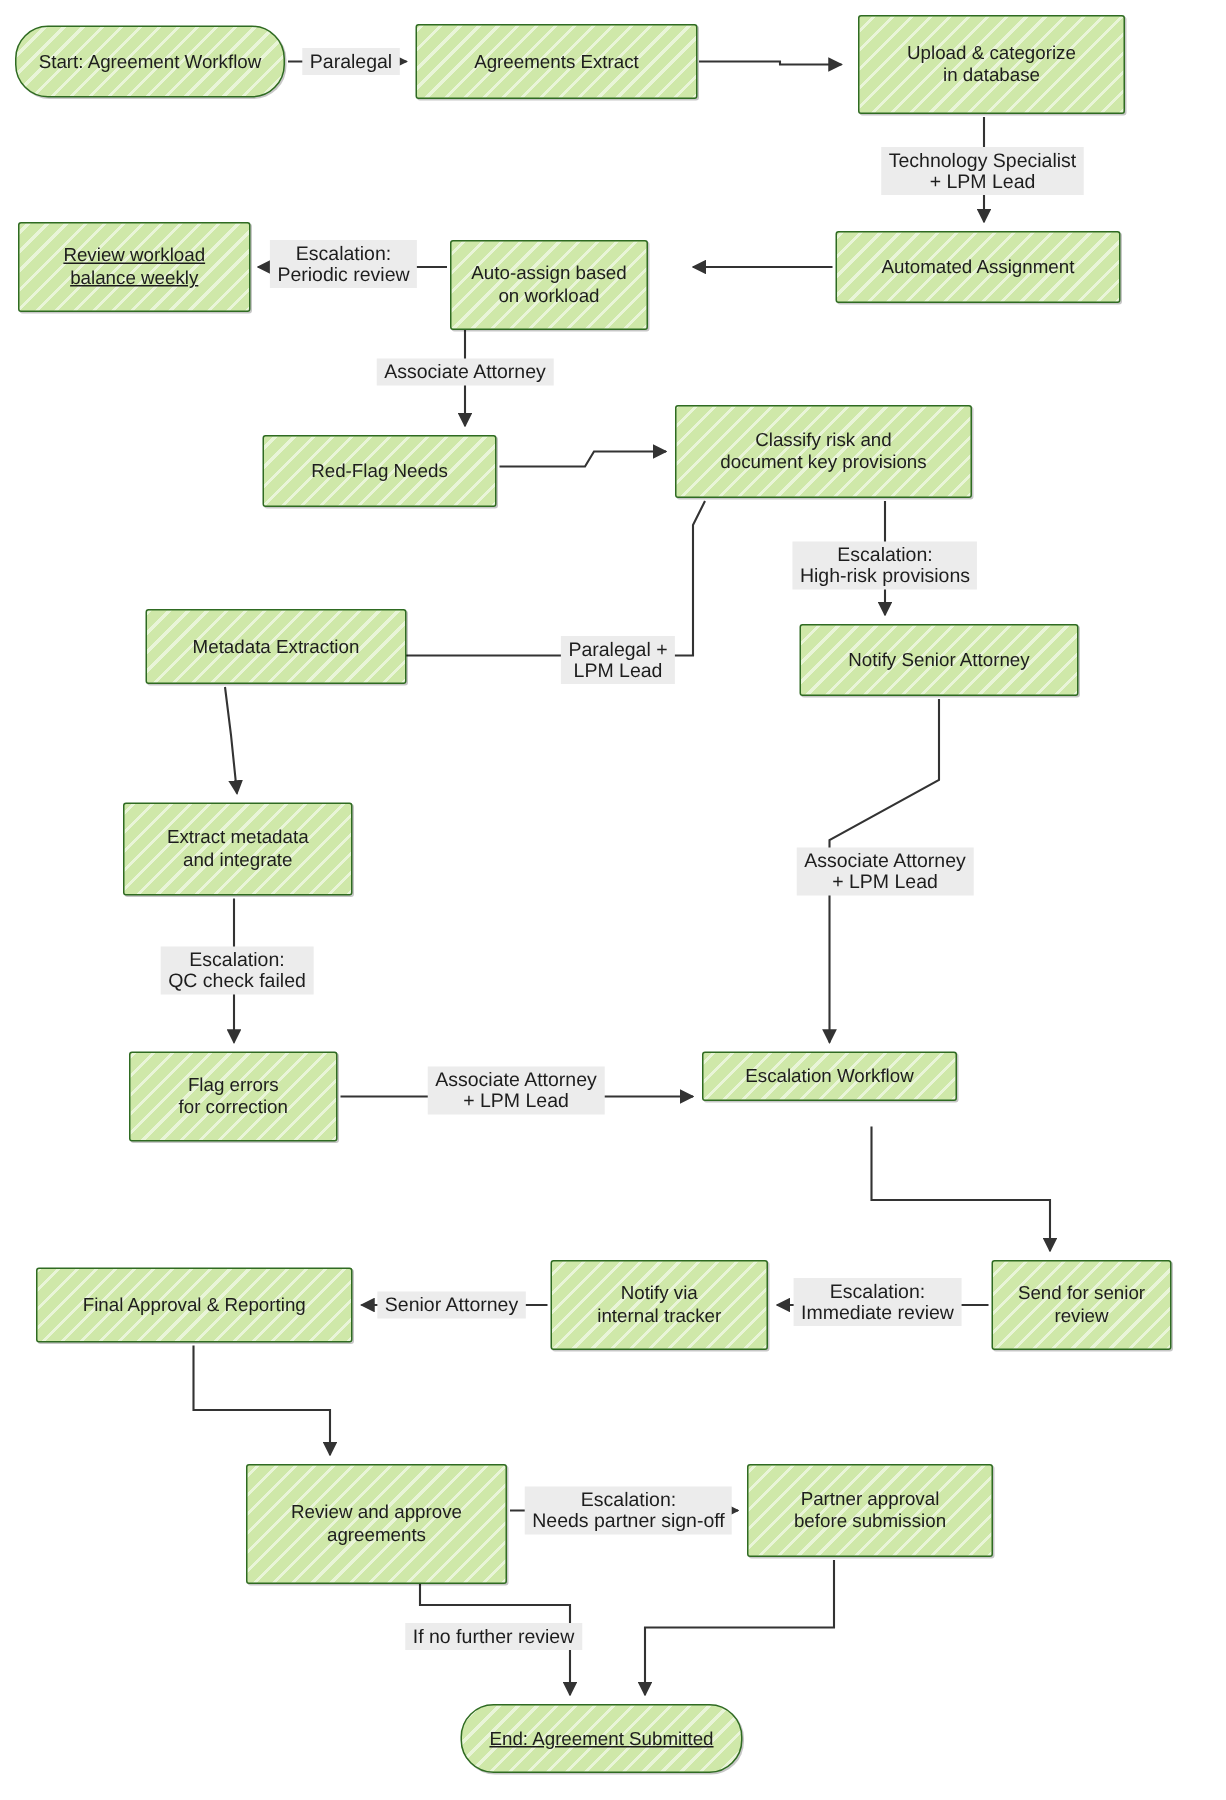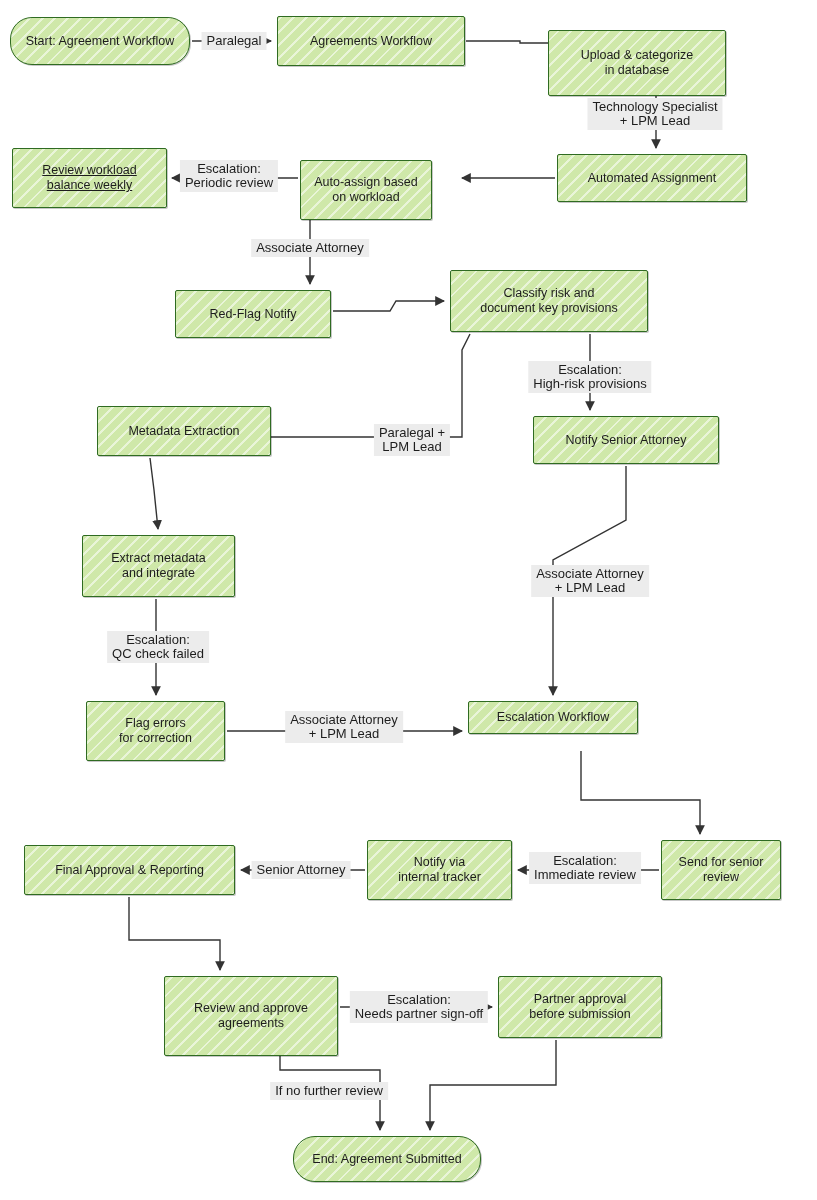--- a/index.html
+++ b/index.html
@@ -99,39 +99,39 @@
         <path d="M 340 1007 L 492 1007" fill="none" stroke="#333333" stroke-width="1.4" marker-end="url(#arrow)"></path>
         <path d="M 280 1040 L 280 1070 L 380 1070 L 380 1130" fill="none" stroke="#333333" stroke-width="1.4" marker-end="url(#arrow)"></path>
         <path d="M 556 1040 L 556 1085 L 430 1085 L 430 1130" fill="none" stroke="#333333" stroke-width="1.4" marker-end="url(#arrow)"></path>
       </g>
   </svg>
   <div id="node-layer">
       <div class="node terminator" style="left: 10px; top: 17px; width: 180px; height: 48px;">
         <span class="label">Start: Agreement Workflow</span>
       </div>
       <div class="node" style="left: 277px; top: 16px; width: 188px; height: 50px;">
-        <span class="label">Agreements Workflow</span>
+        <span class="label">Agreements Extract</span>
       </div>
-      <div class="node" style="left: 548px; top: 10px; width: 178px; height: 66px; margin-top: 20px;">
+      <div class="node" style="left: 572px; top: 10px; width: 178px; height: 66px;">
         <span class="label">Upload &amp; categorize
 in database</span>
       </div>
       <div class="node" style="left: 557px; top: 154px; width: 190px; height: 48px;">
         <span class="label">Automated Assignment</span>
       </div>
       <div class="node" style="left: 300px; top: 160px; width: 132px; height: 60px;">
         <span class="label">Auto-assign based
 on workload</span>
       </div>
       <div class="node" style="left: 12px; top: 148px; width: 155px; height: 60px; text-decoration: underline;">
         <span class="label">Review workload
 balance weekly</span>
       </div>
       <div class="node" style="left: 175px; top: 290px; width: 156px; height: 48px;">
-        <span class="label">Red-Flag Notify</span>
+        <span class="label">Red-Flag Needs</span>
       </div>
       <div class="node" style="left: 450px; top: 270px; width: 198px; height: 62px;">
         <span class="label">Classify risk and
 document key provisions</span>
       </div>
       <div class="node" style="left: 533px; top: 416px; width: 186px; height: 48px;">
         <span class="label">Notify Senior Attorney</span>
       </div>
       <div class="node" style="left: 79px; top: 406px; width: 174px; height: 50px; margin-left: 18px;">
         <span class="label">Metadata Extraction</span>
@@ -159,21 +159,21 @@
         <span class="label">Final Approval &amp; Reporting</span>
       </div>
       <div class="node" style="left: 164px; top: 976px; width: 174px; height: 80px;">
         <span class="label">Review and approve
 agreements</span>
       </div>
       <div class="node" style="left: 498px; top: 976px; width: 164px; height: 62px;">
         <span class="label">Partner approval
 before submission</span>
       </div>
-      <div class="node terminator" style="left: 293px; top: 1136px; width: 188px; height: 46px;">
+      <div class="node terminator" style="left: 307px; top: 1136px; width: 188px; height: 46px; text-decoration: underline;">
         <span class="label">End: Agreement Submitted</span>
       </div>
     </div>
   <div id="edge-label-layer">
       <div class="edge-label" style="left: 234px; top: 41px;">Paralegal</div>
       <div class="edge-label" style="left: 655px; top: 114px;">Technology Specialist
 + LPM Lead</div>
       <div class="edge-label" style="left: 229px; top: 176px;">Escalation:
 Periodic review</div>
       <div class="edge-label" style="left: 310px; top: 248px;">Associate Attorney</div>

